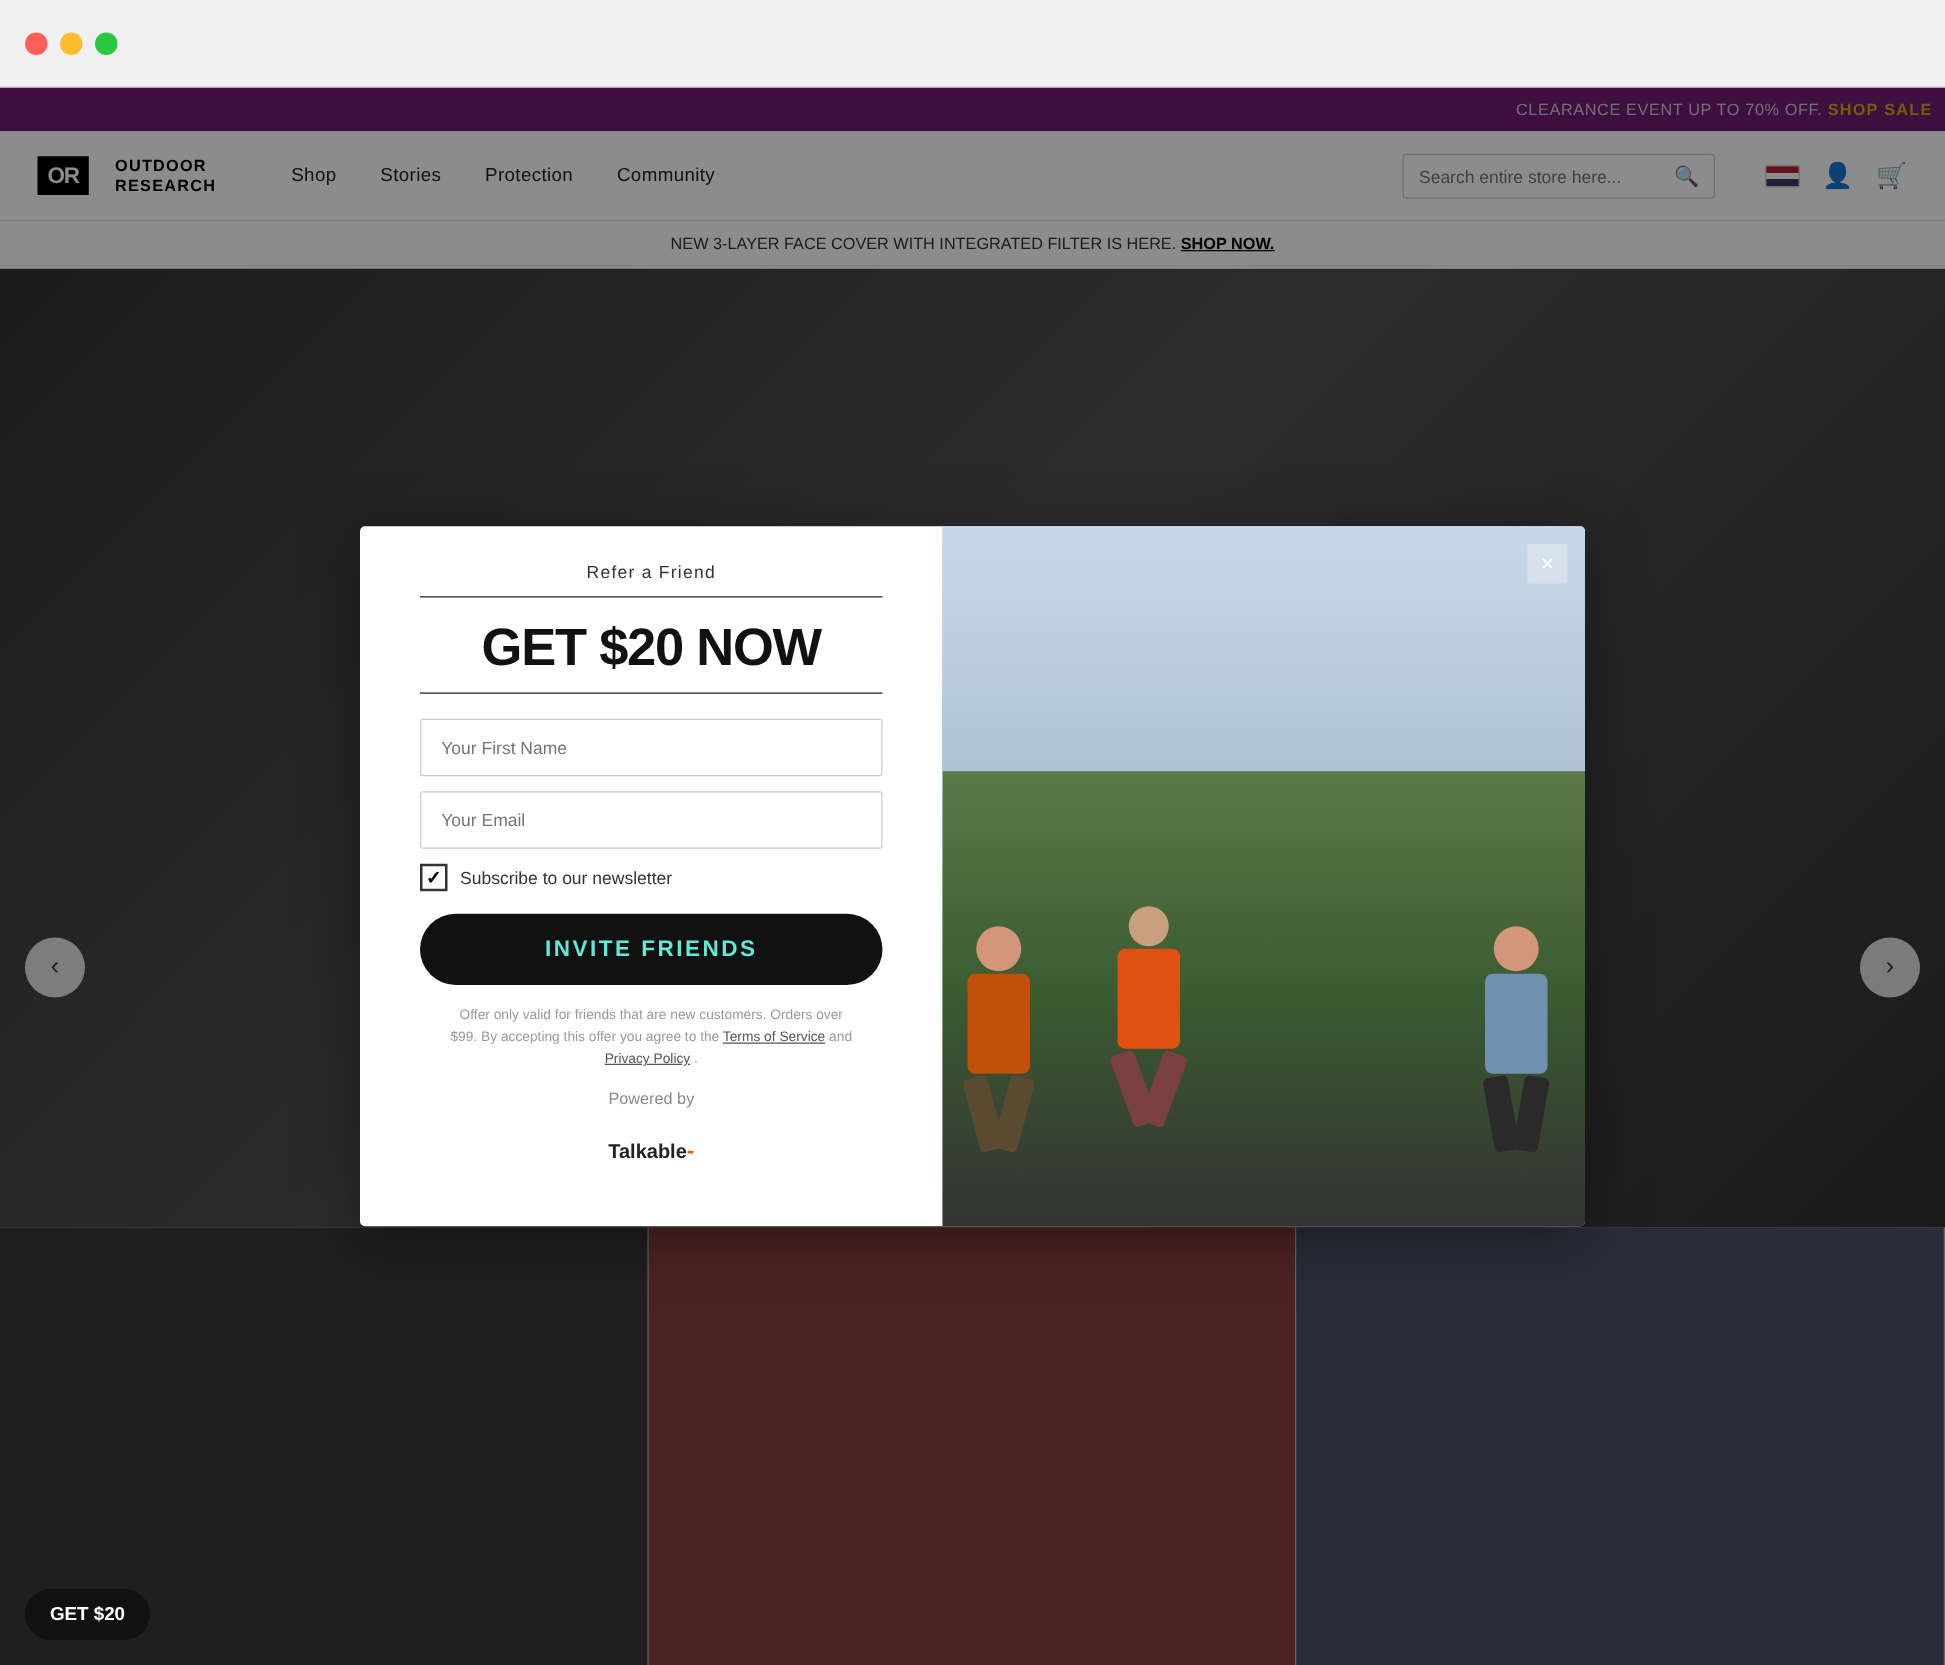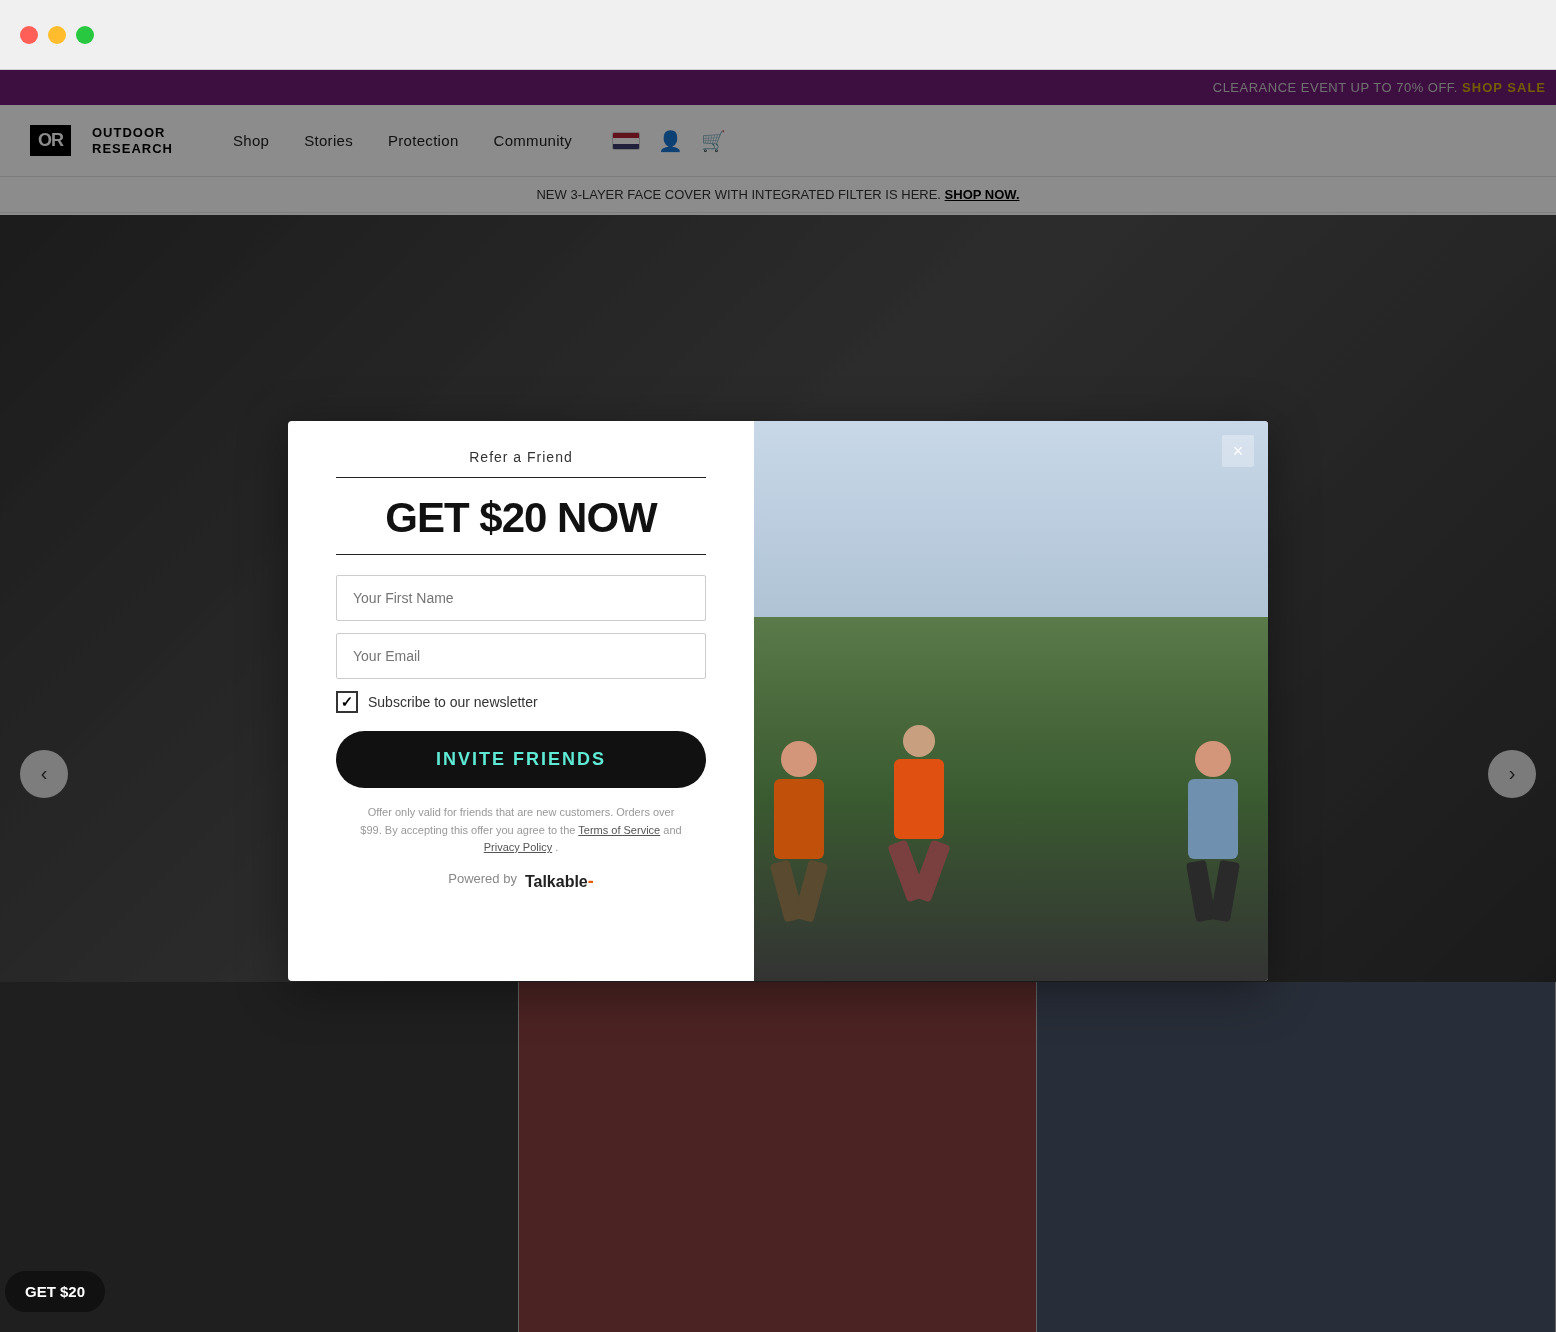--- a/index.html
+++ b/index.html
@@ -320,22 +320,23 @@
       margin-bottom: 14px;
     }
     .modal-fine-print a {
       color: #555;
       text-decoration: underline;
     }
     .powered-by {
       font-size: 13px;
       color: #888;
       display: flex;
-      align-items: flex-start;
-      gap: 8px;
+      align-items: flex-end;
+      gap: 24px;
+      flex-direction: column;
     }
     .talkable-logo {
       font-weight: 700;
       color: #222;
       font-size: 16px;
     }
     .talkable-dot {
       color: #e85d04;
       font-size: 18px;
     }
@@ -429,21 +430,21 @@
     .p1-torso { background: #c0500a; }
     .p1-legs .p-leg { background: #5a4a30; }
     .p2-torso { background: #e05010; }
     .p2-legs .p-leg { background: #7a4040; }
     .p3-torso { background: #7090b0; }
 
     
     .get20-badge {
       position: absolute;
       bottom: 20px;
-      left: 5px;
+      left: 20px;
       background: #111;
       color: #fff;
       padding: 12px 20px;
       border-radius: 30px;
       font-size: 15px;
       font-weight: 700;
       z-index: 200;
     }
   </style>
 </head>
@@ -471,20 +472,24 @@
       </div>
     </div>
 
     <nav>
       <a href="#">Shop</a>
       <a href="#">Stories</a>
       <a href="#">Protection</a>
       <a href="#">Community</a>
     </nav>
 
+    <div class="search-bar">
+      <input type="text" placeholder="Search entire store here..." style="">
+      <span style="color:#888;font-size:16px;">🔍</span>
+    </div>
 
     <div class="header-icons">
       <div class="flag-icon"></div>
       <span style="font-size:20px;cursor:pointer;">👤</span>
       <span style="font-size:20px;cursor:pointer;">🛒</span>
     </div>
   </header>
 
   <div class="second-bar">
     <span>NEW 3-LAYER FACE COVER WITH INTEGRATED FILTER IS HERE.</span>

